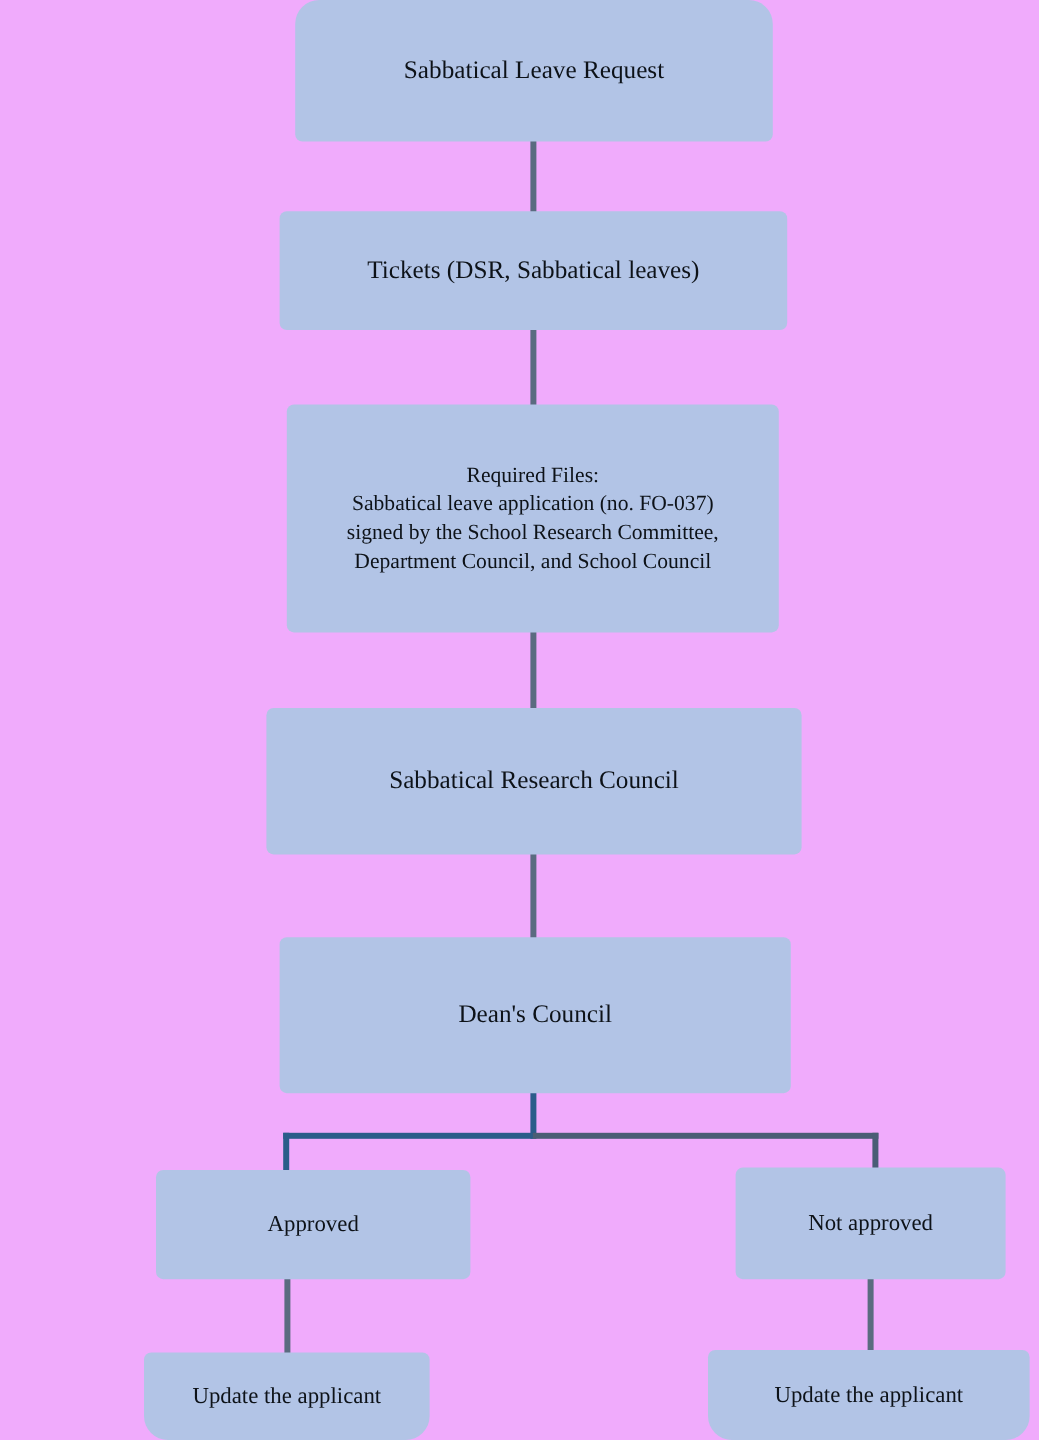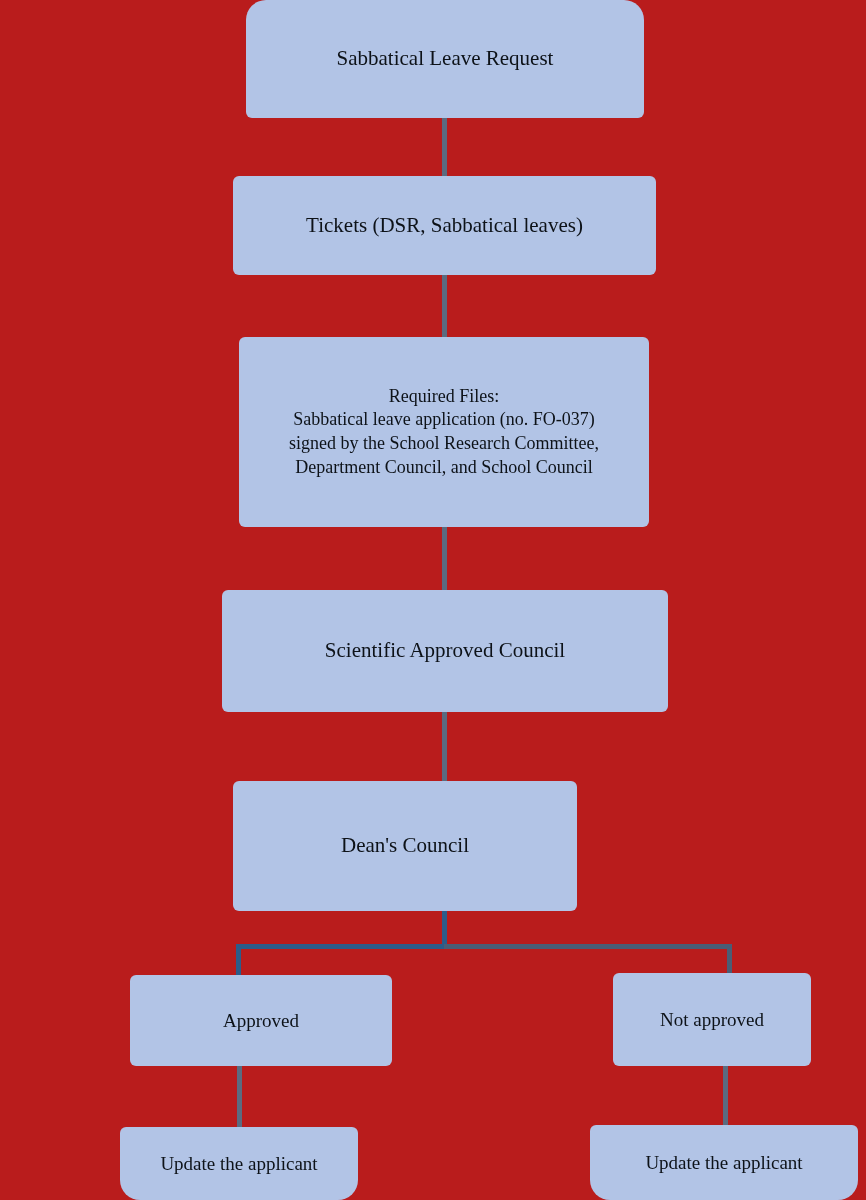--- a/index.html
+++ b/index.html
@@ -6,21 +6,21 @@
   html, body {
     width: 866px;
     height: 1200px;
     background: #000000;
     overflow: hidden;
   }
   #chart-canvas {
     position: relative;
     width: 866px;
     height: 1200px;
-    background: #b91c1c;
+    background: #f0abfc;
     font-family: "Liberation Serif", "DejaVu Serif", serif;
   }
   .node {
     position: absolute;
     background: #b2c4e6;
     border-radius: 6px;
     display: flex;
     align-items: center;
     justify-content: center;
     text-align: center;
@@ -38,23 +38,23 @@
     z-index: 1;
   }
   .v-line { width: 5px; }
   .h-line { height: 5px; }
 
   
   #node-request        { left: 246px; top: 0px;    width: 398px; height: 118px; font-size: 21px; border-top-left-radius: 20px; border-top-right-radius: 20px; }
   #node-tickets        { left: 233px; top: 176px;  width: 423px; height: 99px;  font-size: 21px; }
   #node-files          { left: 239px; top: 337px;  width: 410px; height: 190px; font-size: 18px; }
   #node-src            { left: 222px; top: 590px;  width: 446px; height: 122px; font-size: 21px; }
-  #node-dean           { left: 233px; top: 781px;  width: 344px; height: 130px; font-size: 21px; }
+  #node-dean           { left: 233px; top: 781px;  width: 426px; height: 130px; font-size: 21px; }
   #node-approved       { left: 130px; top: 975px;  width: 262px; height: 91px;  font-size: 19px; }
-  #node-not-approved   { left: 613px; top: 973px;  width: 198px; height: 93px;  font-size: 19px; }
+  #node-not-approved   { left: 613px; top: 973px;  width: 225px; height: 93px;  font-size: 19px; }
   #node-update-left    { left: 120px; top: 1127px; width: 238px; height: 73px;  font-size: 19px; border-bottom-left-radius: 20px; border-bottom-right-radius: 20px; }
   #node-update-right   { left: 590px; top: 1125px; width: 268px; height: 75px;  font-size: 19px; border-bottom-left-radius: 20px; border-bottom-right-radius: 20px; }
 
   
   #conn-request-tickets { left: 442px; top: 116px;  height: 62px;  background: #5a6b80; }
   #conn-tickets-files   { left: 442px; top: 273px;  height: 66px;  background: #5a6b80; }
   #conn-files-src       { left: 442px; top: 525px;  height: 67px;  background: #5a6b80; }
   #conn-src-dean        { left: 442px; top: 710px;  height: 73px;  background: #5a6b80; }
   #conn-dean-branch     { left: 442px; top: 909px;  height: 40px;  background: #2b5c8a; }
   #conn-branch-h-left   { left: 236px; top: 944px;  width: 208px; background: #2b5c8a; }
@@ -90,21 +90,21 @@
   </div>
 
   <div class="node" id="node-files">
     <span class="node-label">Required Files:
 Sabbatical leave application (no. FO-037)
 signed by the School Research Committee,
 Department Council, and School Council</span>
   </div>
 
   <div class="node" id="node-src">
-    <span class="node-label">Scientific Approved Council</span>
+    <span class="node-label">Sabbatical Research Council</span>
   </div>
 
   <div class="node" id="node-dean">
     <span class="node-label">Dean's Council</span>
   </div>
 
   <div class="node" id="node-approved">
     <span class="node-label">Approved</span>
   </div>
 

